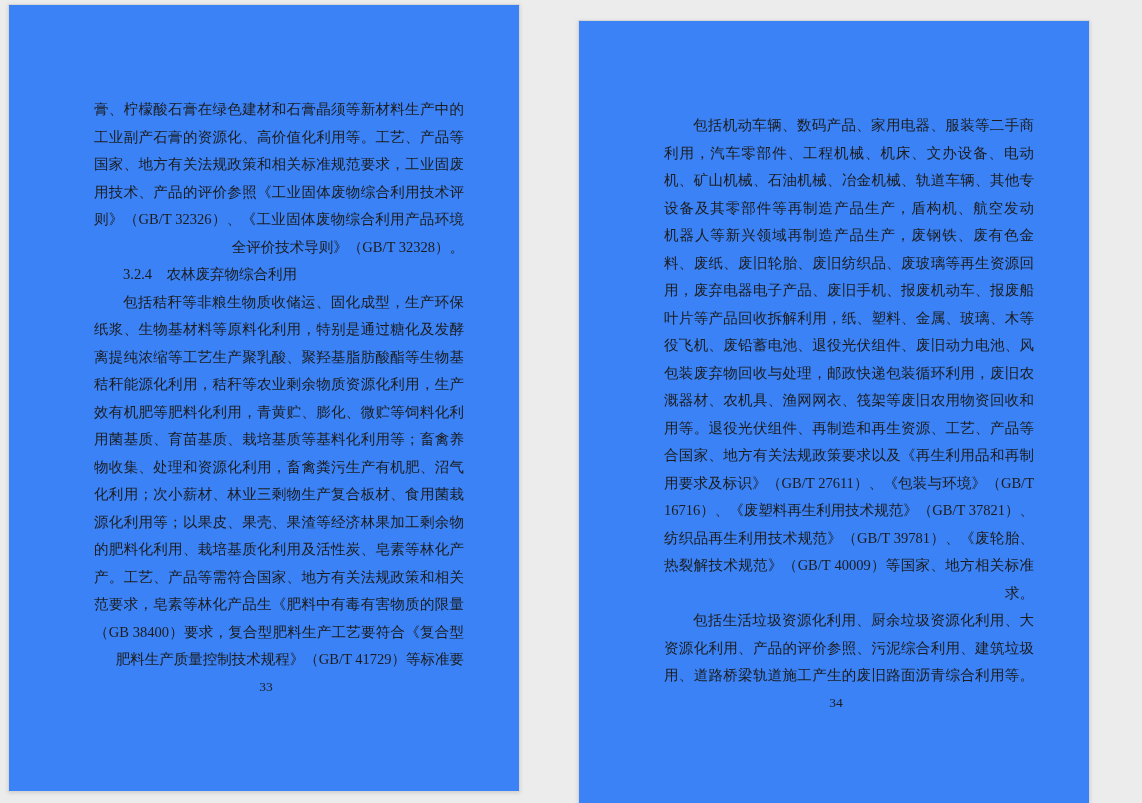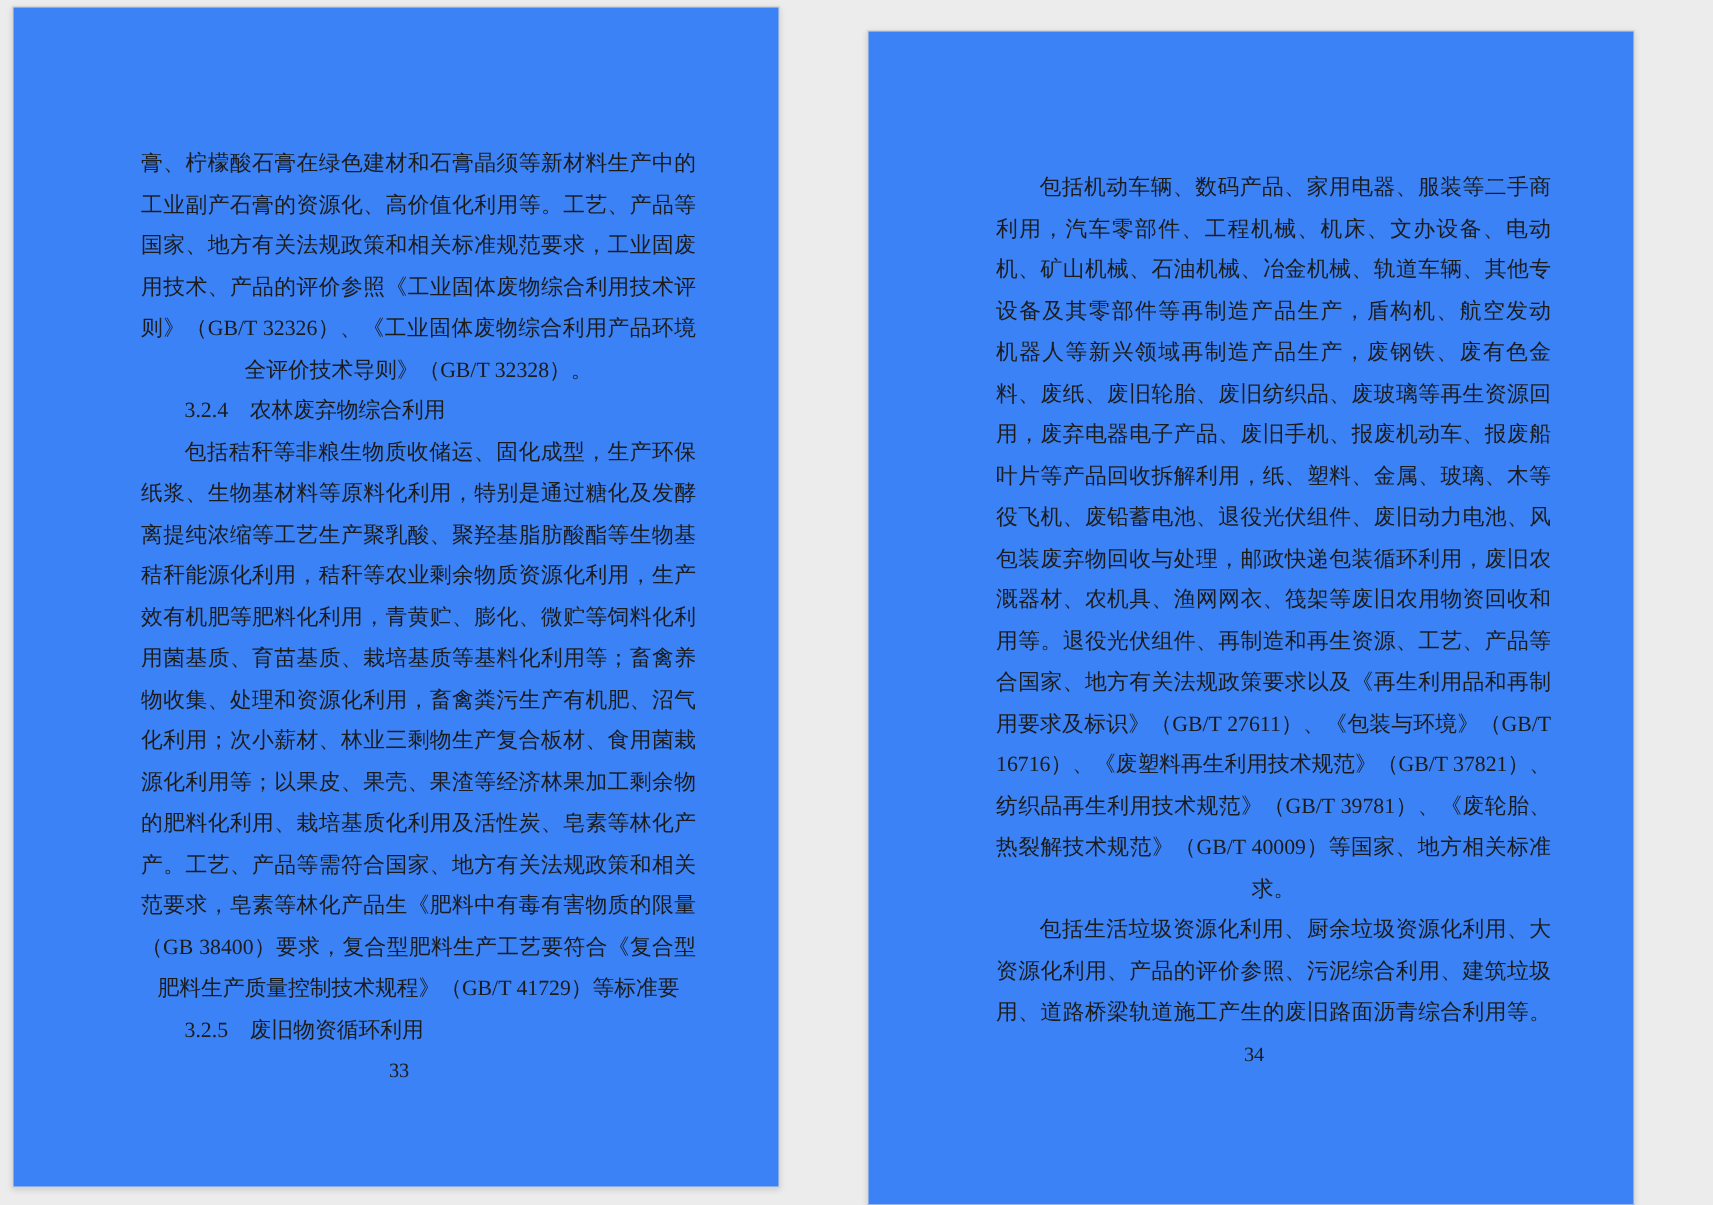--- a/index.html
+++ b/index.html
@@ -37,21 +37,21 @@
     line-height: 27.5px;
     font-size: 14.5px;
     color: #1c1c1c;
     overflow: hidden;
   }
   .t-justified, .t-first {
     text-align: justify;
     text-align-last: justify;
   }
   .t-first  { text-indent: 29px; }
-  .t-end    { text-align: center; }
+  .t-end    { text-align: right; }
   .t-heading{
     text-align: left;
     text-indent: 29px;
   }
   .page-number {
     margin-top: 3px;
     height: 20px;
     line-height: 20px;
     text-align: center;
     font-size: 13.5px;
@@ -80,21 +80,20 @@
         <div class="line t-justified">效有机肥等肥料化利用，青黄贮、膨化、微贮等饲料化利用，食</div>
         <div class="line t-justified">用菌基质、育苗基质、栽培基质等基料化利用等；畜禽养殖废弃</div>
         <div class="line t-justified">物收集、处理和资源化利用，畜禽粪污生产有机肥、沼气等资源</div>
         <div class="line t-justified">化利用；次小薪材、林业三剩物生产复合板材、食用菌栽培和能</div>
         <div class="line t-justified">源化利用等；以果皮、果壳、果渣等经济林果加工剩余物为原料</div>
         <div class="line t-justified">的肥料化利用、栽培基质化利用及活性炭、皂素等林化产品生</div>
         <div class="line t-justified">产。工艺、产品等需符合国家、地方有关法规政策和相关标准规</div>
         <div class="line t-justified">范要求，皂素等林化产品生《肥料中有毒有害物质的限量要求》</div>
         <div class="line t-justified">（GB 38400）要求，复合型肥料生产工艺要符合《复合型微生物</div>
         <div class="line t-end">肥料生产质量控制技术规程》（GB/T 41729）等标准要求。</div>
-        <div class="line t-heading">3.2.5　废旧物资循环利用</div>
       </div>
     <div class="page-number">33</div>
   </div>
 
   <div class="page right">
     <div class="text-area">
         <div class="line t-first">包括机动车辆、数码产品、家用电器、服装等二手商品回收</div>
         <div class="line t-justified">利用，汽车零部件、工程机械、机床、文办设备、电动机、内燃</div>
         <div class="line t-justified">机、矿山机械、石油机械、冶金机械、轨道车辆、其他专用机械</div>
         <div class="line t-justified">设备及其零部件等再制造产品生产，盾构机、航空发动机、工业</div>

